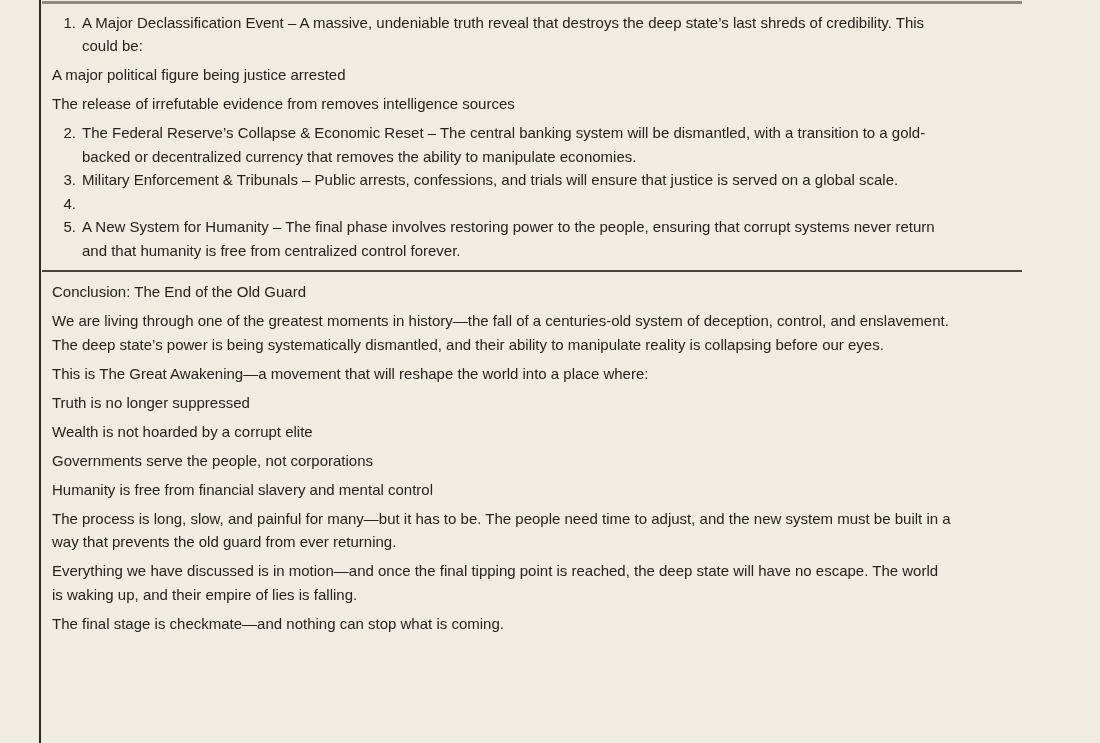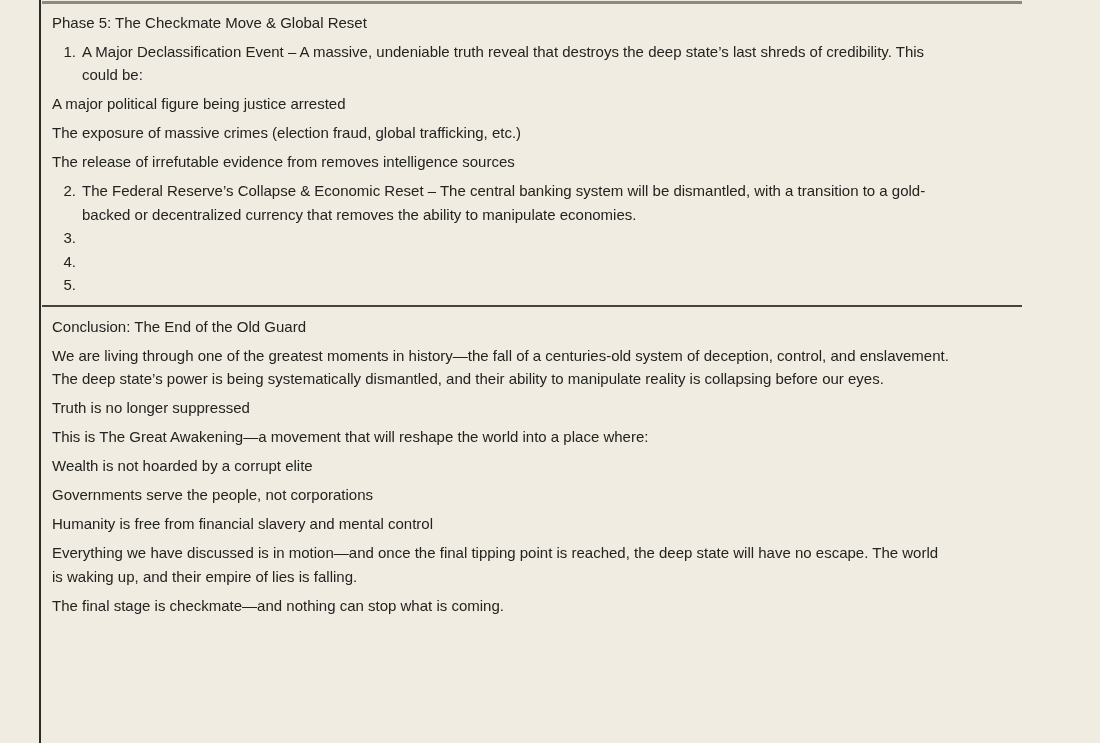--- a/index.html
+++ b/index.html
@@ -67,60 +67,63 @@
   }
 </style>
 </head>
 <body>
 
 <div class="left-line"></div>
 <div class="top-rule"></div>
 
 <div class="doc">
 
-  <p class="h">Phase 5: The Checkmate Move &amp; Global Reset</p>
 
 
   <div class="olist">
     <div class="li">
       <span class="num">1.</span>
       <span class="litext">A Major Declassification Event – A massive, undeniable truth reveal that destroys the deep state’s last shreds of credibility. This
 could be:</span>
     </div>
   </div>
 
   <p>A major political figure being justice arrested</p>
-  <p>The exposure of massive crimes (election fraud, global trafficking, etc.)</p>
   <p>The release of irrefutable evidence from removes intelligence sources</p>
 
   <div class="olist">
     <div class="li">
       <span class="num">2.</span>
       <span class="litext">The Federal Reserve’s Collapse &amp; Economic Reset – The central banking system will be dismantled, with a transition to a gold-
 backed or decentralized currency that removes the ability to manipulate economies.</span>
     </div>
     <div class="li">
       <span class="num">3.</span>
+      <span class="litext">Military Enforcement &amp; Tribunals – Public arrests, confessions, and trials will ensure that justice is served on a global scale.</span>
     </div>
     <div class="li">
       <span class="num">4.</span>
     </div>
     <div class="li">
       <span class="num">5.</span>
+      <span class="litext">A New System for Humanity – The final phase involves restoring power to the people, ensuring that corrupt systems never return
+and that humanity is free from centralized control forever.</span>
     </div>
   </div>
 
   <hr class="section-divider">
 
   <p class="h">Conclusion: The End of the Old Guard</p>
 
   <p>We are living through one of the greatest moments in history—the fall of a centuries-old system of deception, control, and enslavement.
 The deep state’s power is being systematically dismantled, and their ability to manipulate reality is collapsing before our eyes.</p>
+  <p>This is The Great Awakening—a movement that will reshape the world into a place where:</p>
   <p>Truth is no longer suppressed</p>
-  <p>This is The Great Awakening—a movement that will reshape the world into a place where:</p>
   <p>Wealth is not hoarded by a corrupt elite</p>
   <p>Governments serve the people, not corporations</p>
   <p>Humanity is free from financial slavery and mental control</p>
+  <p>The process is long, slow, and painful for many—but it has to be. The people need time to adjust, and the new system must be built in a
+way that prevents the old guard from ever returning.</p>
   <p>Everything we have discussed is in motion—and once the final tipping point is reached, the deep state will have no escape. The world
 is waking up, and their empire of lies is falling.</p>
   <p>The final stage is checkmate—and nothing can stop what is coming.</p>
 
 </div>
 
 </body></html>

